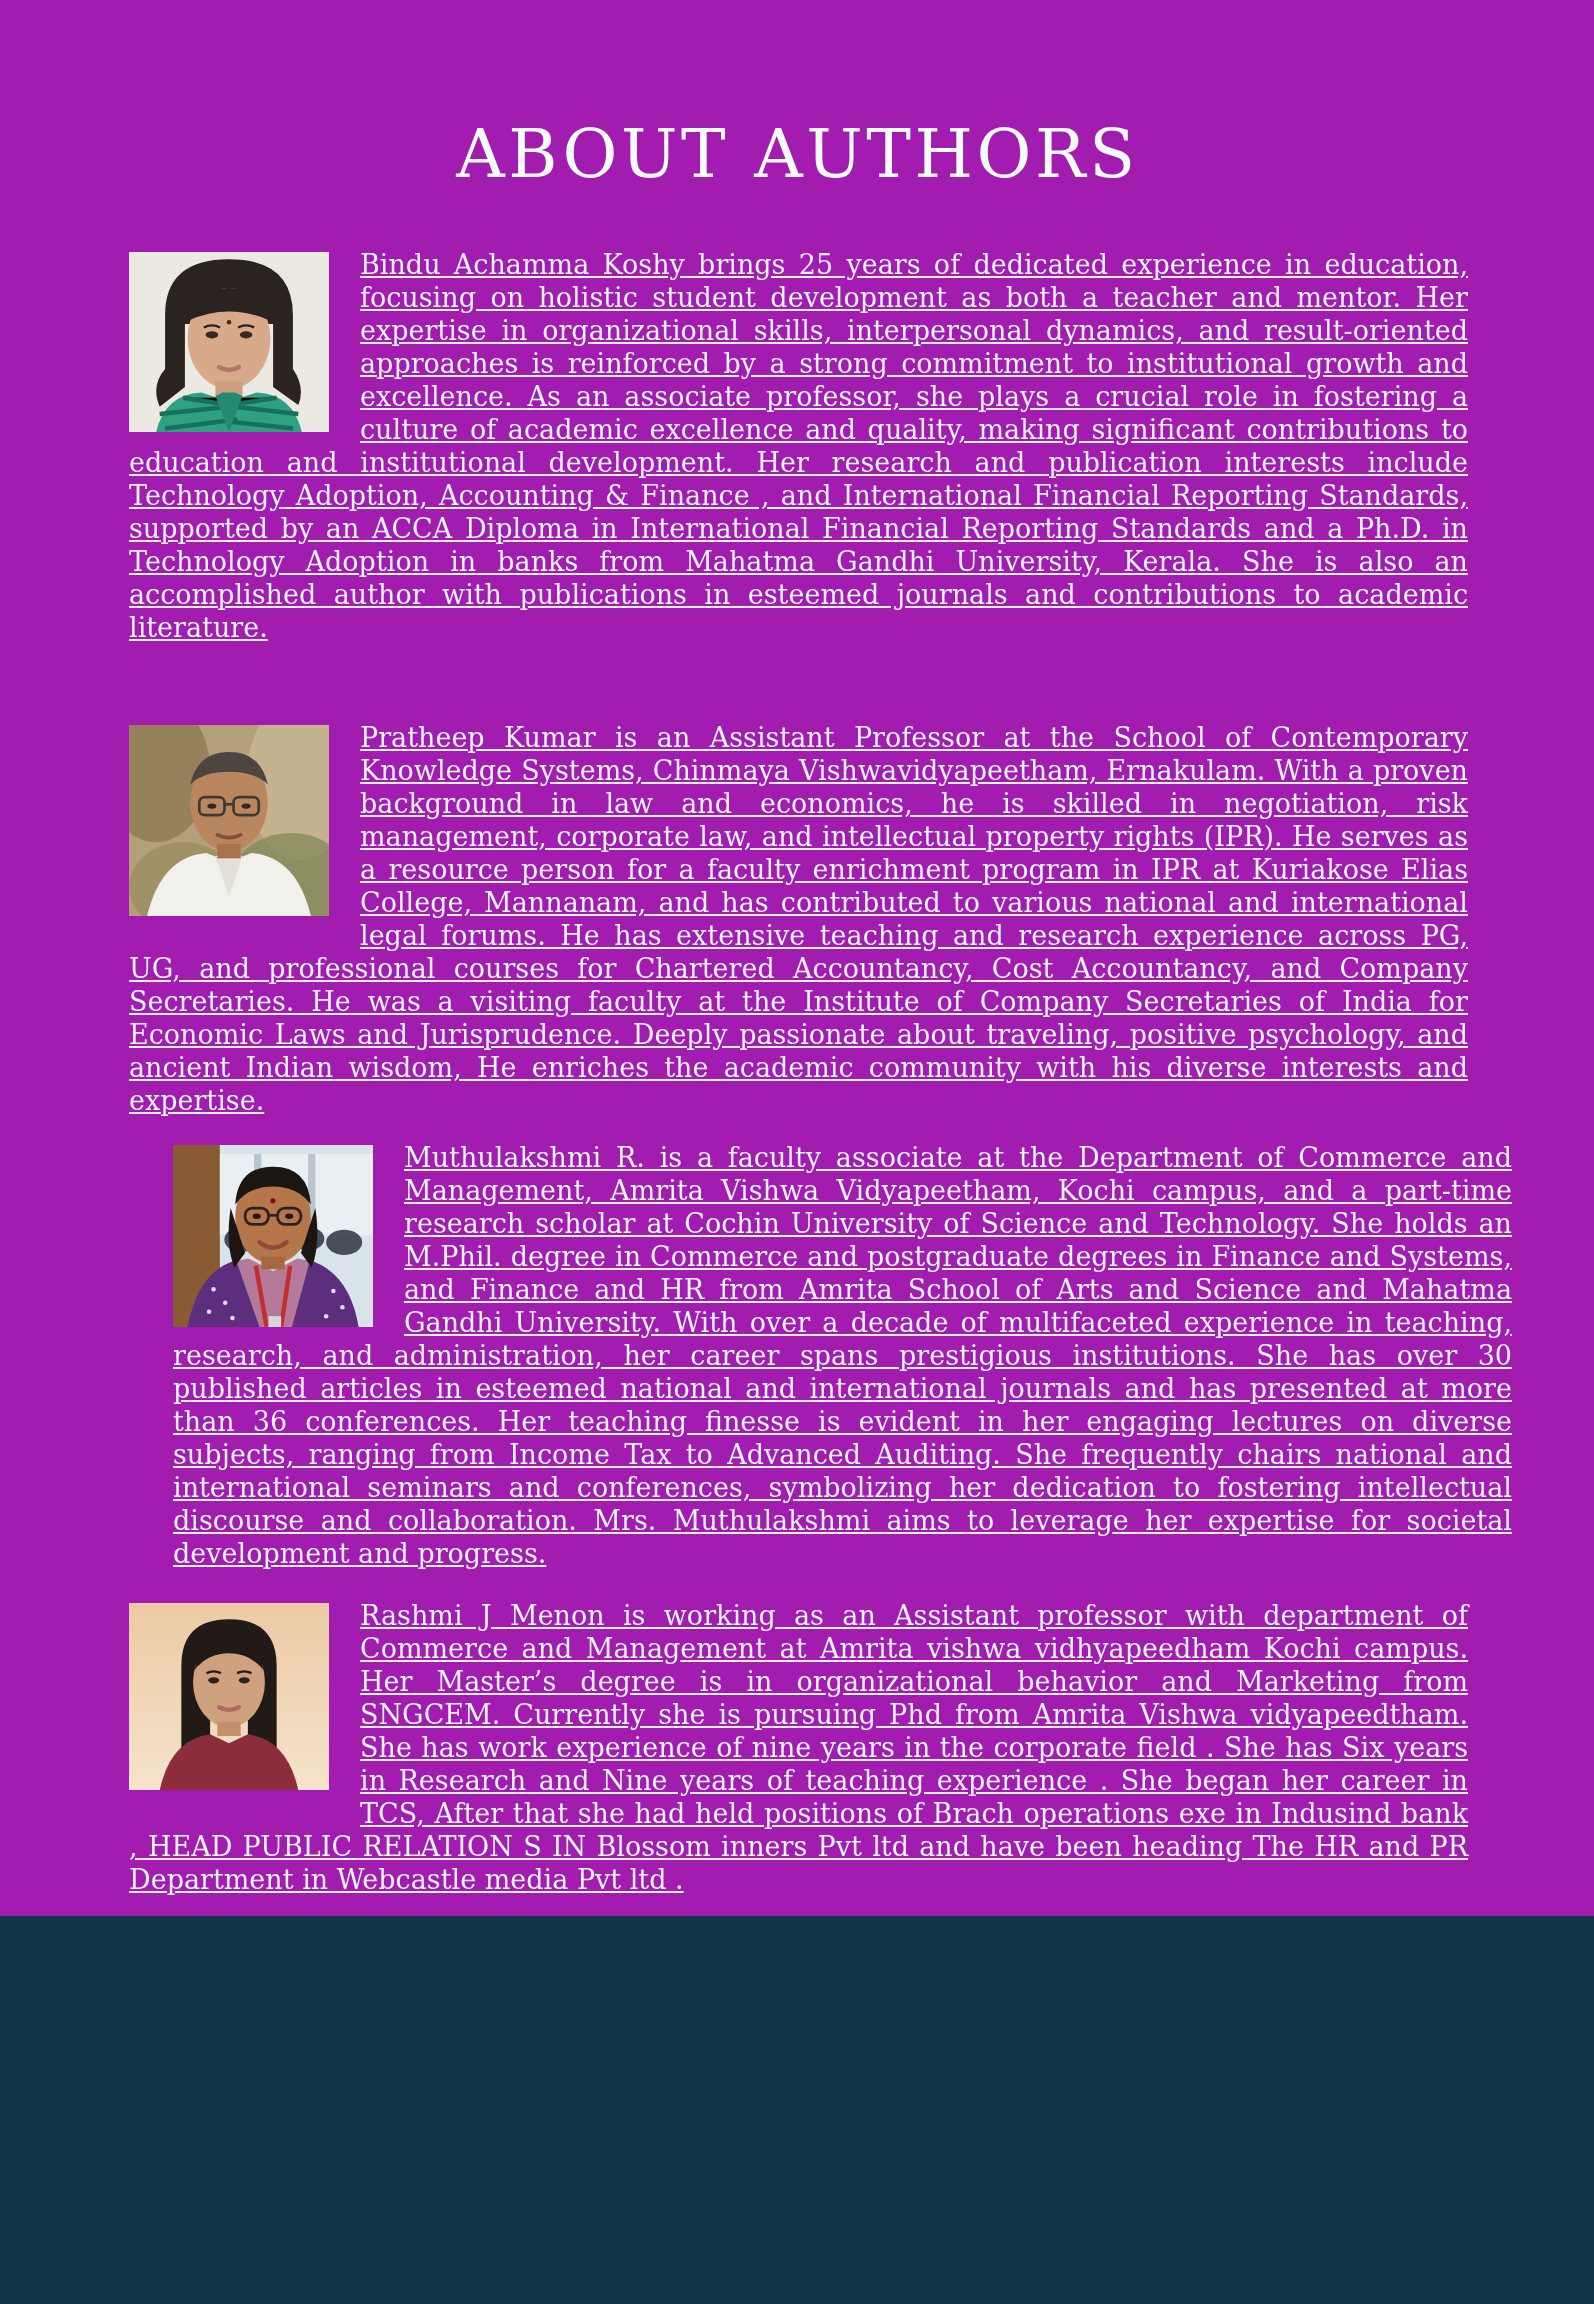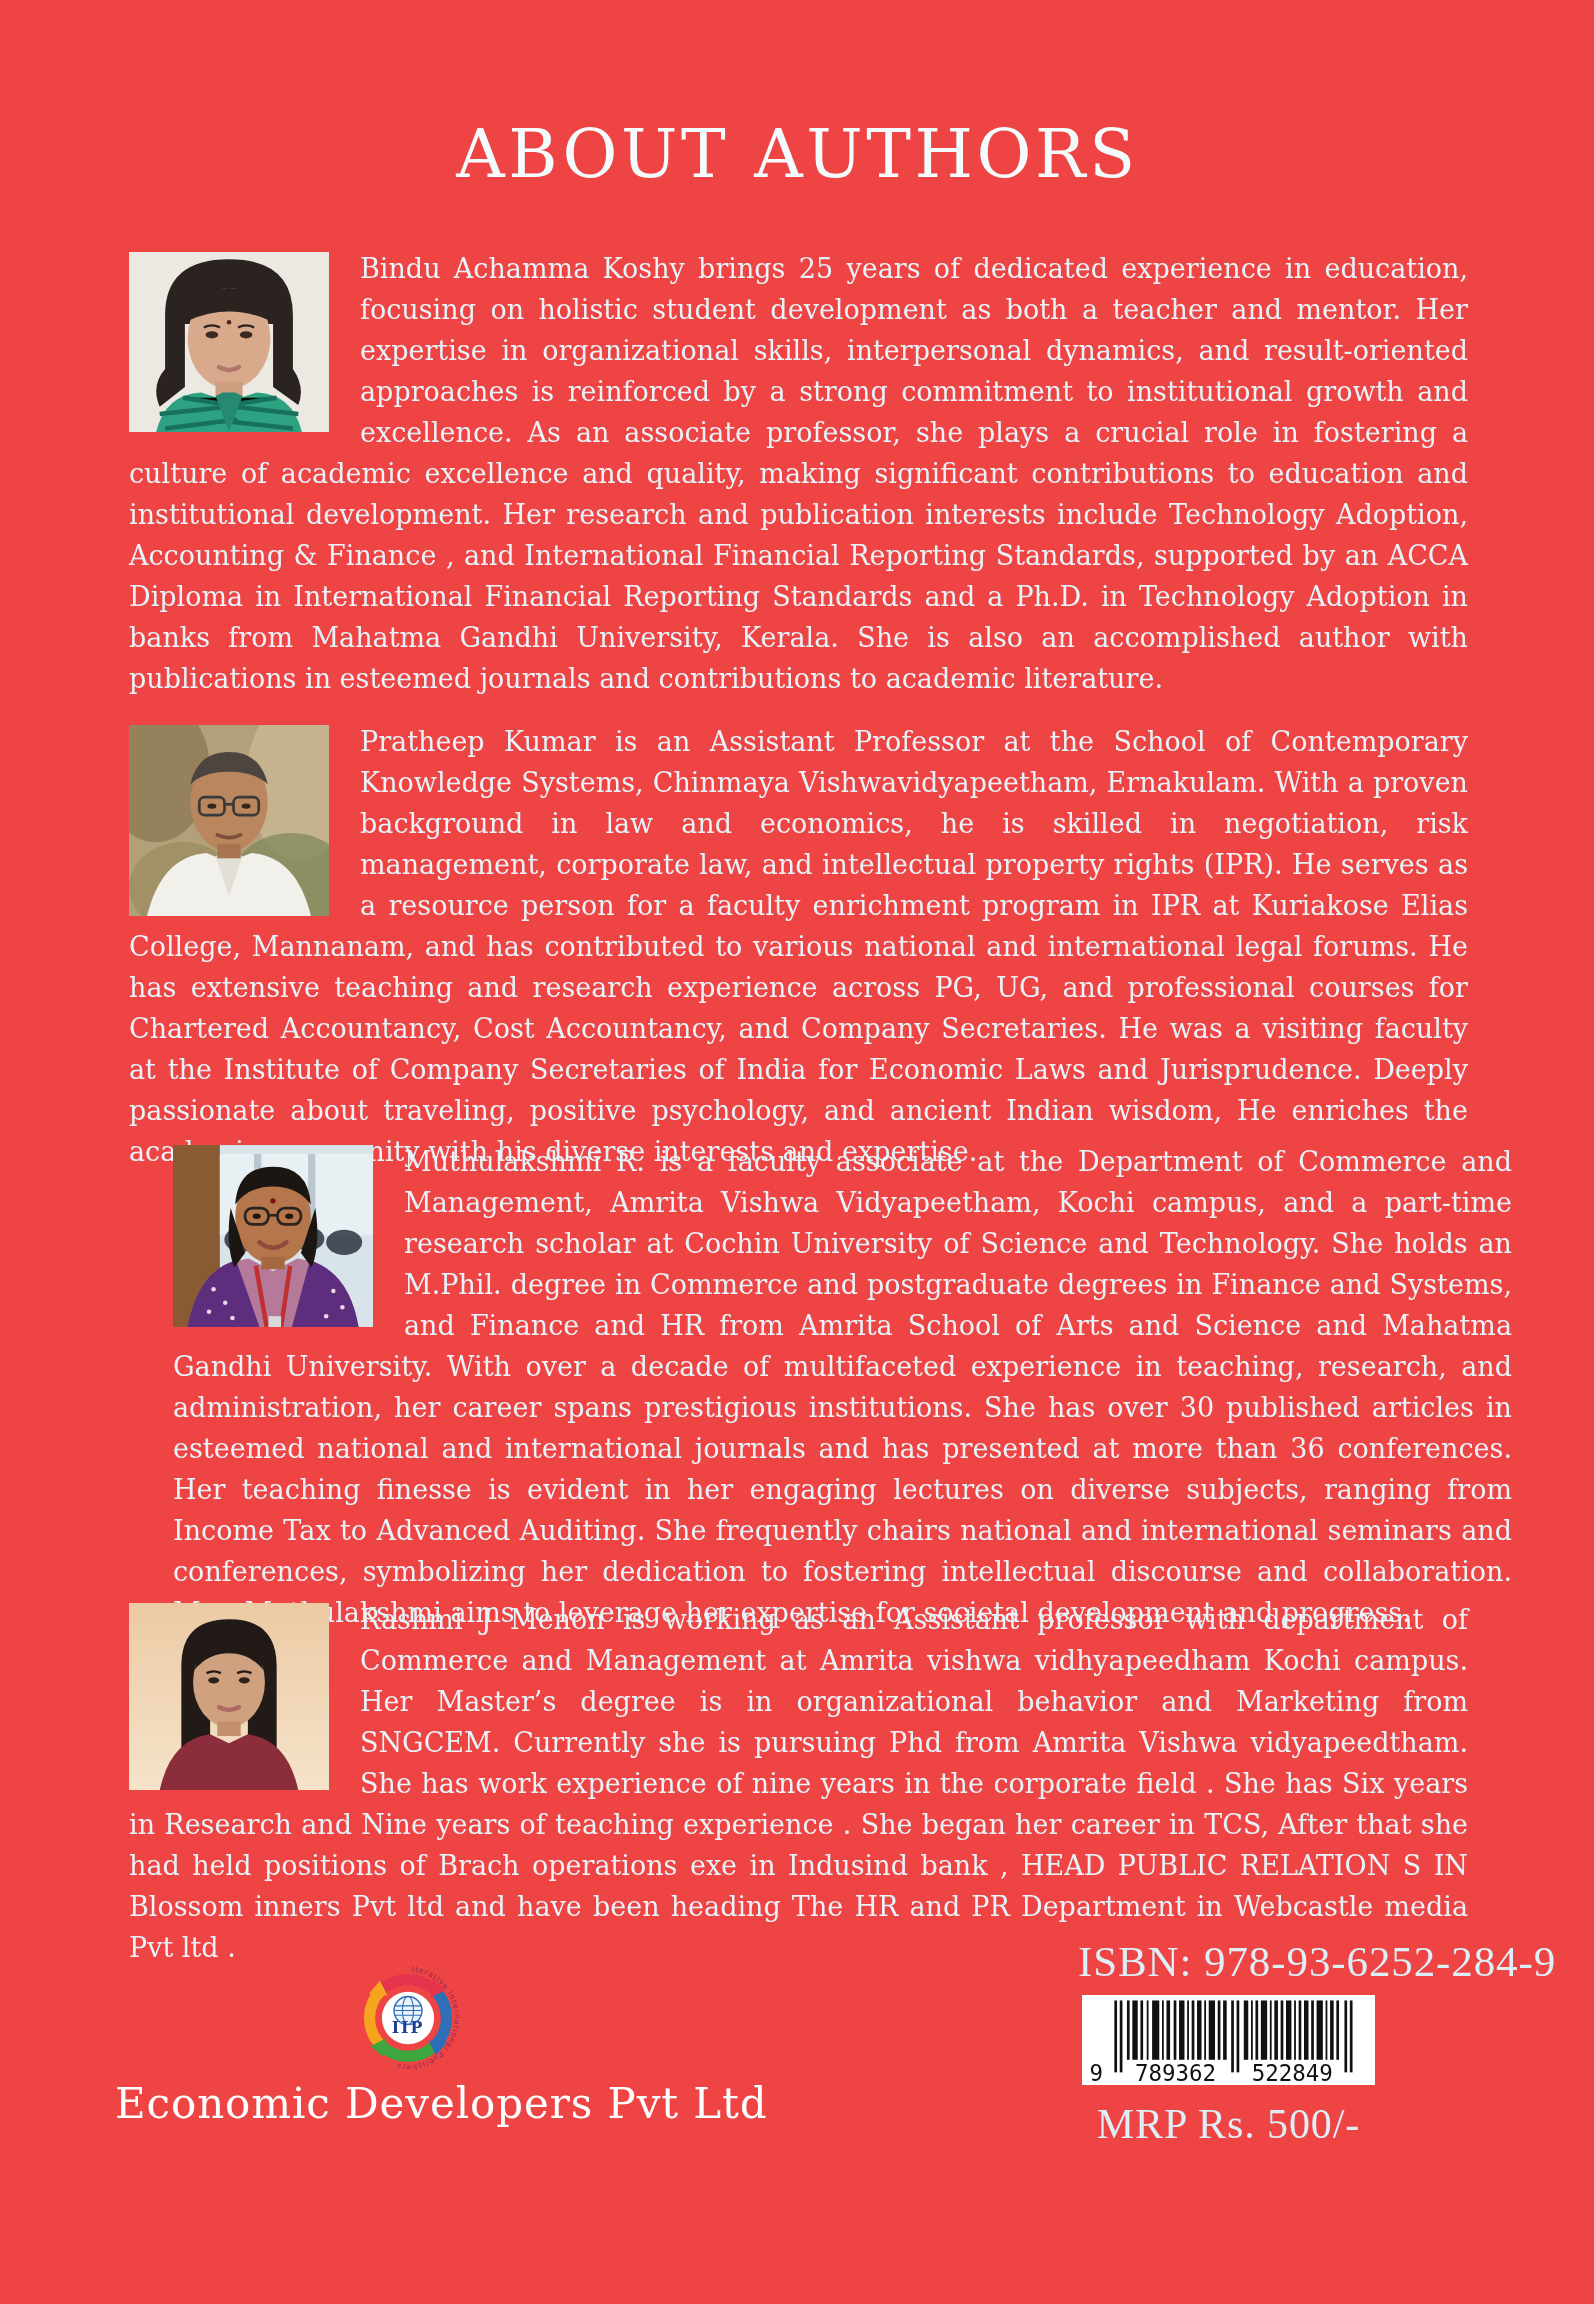--- a/index.html
+++ b/index.html
@@ -1,34 +1,35 @@
 <!DOCTYPE html>
 <html style="font-size:14.4px"><head>
 <meta charset="utf-8">
 <style>
   html,body{margin:0;padding:0;background:#0e3648;}
   .canvas{
     position:relative;
-    width:1595px;height:2304px;
-    background:#ef4444;
+    width:1595px;height:1916px;
+    background:#a21caf;
     overflow:hidden;
     font-family:"DejaVu Serif", serif;
   }
   .title{
     position:absolute;top:115px;left:0;right:0;
     margin:0;text-align:center;
     font-size:67px;font-weight:normal;letter-spacing:3.6px;
     color:#f3fbfd;
     font-family:"DejaVu Serif", serif;
   }
   .bio{
     position:absolute;left:129px;width:1339px;
     color:#e7f3f8;
-    font-size:27px;line-height:41px;
+    font-size:27px;line-height:33px;
     text-align:justify;
+    text-decoration:underline;
   }
   .bio p{margin:0;}
   .photo{
     float:left;display:block;
     margin:3.6px 31px 9px 0;
     background:#dcdcd4;
   }
   .footer-left{
     position:absolute;left:115px;top:1962px;width:585px;
     text-align:center;color:#fdfefe;

